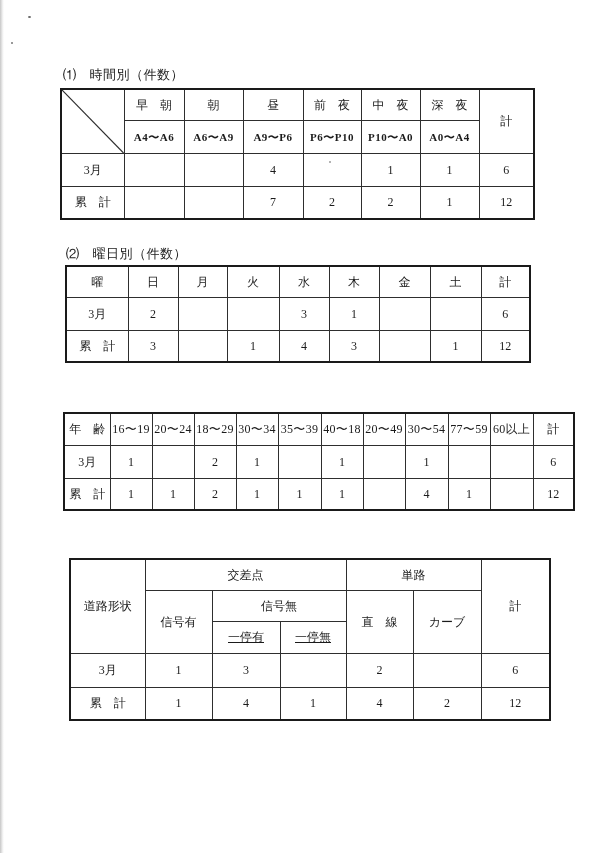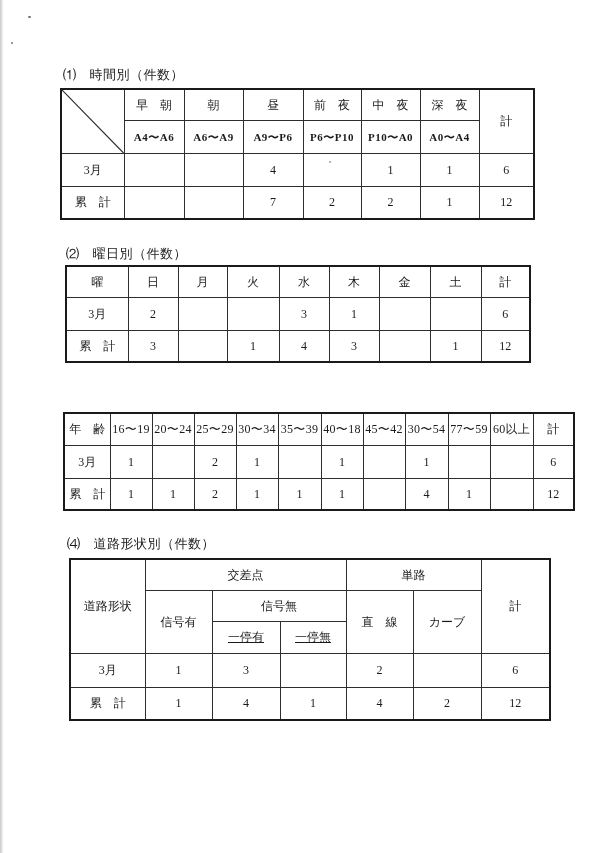--- a/index.html
+++ b/index.html
@@ -192,25 +192,25 @@
       <col style="width:43px">
         <col style="width:42px">
         <col style="width:43px">
         <col style="width:41px">
     </colgroup>
     <tbody>
         <tr>
       <td>年　齢</td>
       <td class="age">16〜19</td>
       <td class="age">20〜24</td>
-      <td class="age">25〜29</td>
+      <td class="age">18〜29</td>
       <td class="age">30〜34</td>
       <td class="age">35〜39</td>
       <td class="age">40〜18</td>
-      <td class="age">45〜42</td>
+      <td class="age">20〜49</td>
       <td class="age">30〜54</td>
       <td class="age">77〜59</td>
       <td class="age">60以上</td>
       <td>計</td>
     </tr>
     <tr>
       <td>3月</td>
       <td>1</td>
       <td></td>
       <td>2</td>
@@ -233,23 +233,20 @@
       <td>1</td>
       <td></td>
       <td>4</td>
       <td>1</td>
       <td></td>
       <td>12</td>
     </tr>
   </tbody>
     </table>
 
-  <div class="caption" style="left:67px; top:535px;">
-    <span class="no">⑷</span><span>道路形状別（件数）</span>
-  </div>
   <table class="t4">
     <colgroup>
       <col style="width:75px">
         <col style="width:67px">
         <col style="width:68px">
         <col style="width:66px">
       <col style="width:67px">
         <col style="width:68px">
         <col style="width:69px">
     </colgroup>

